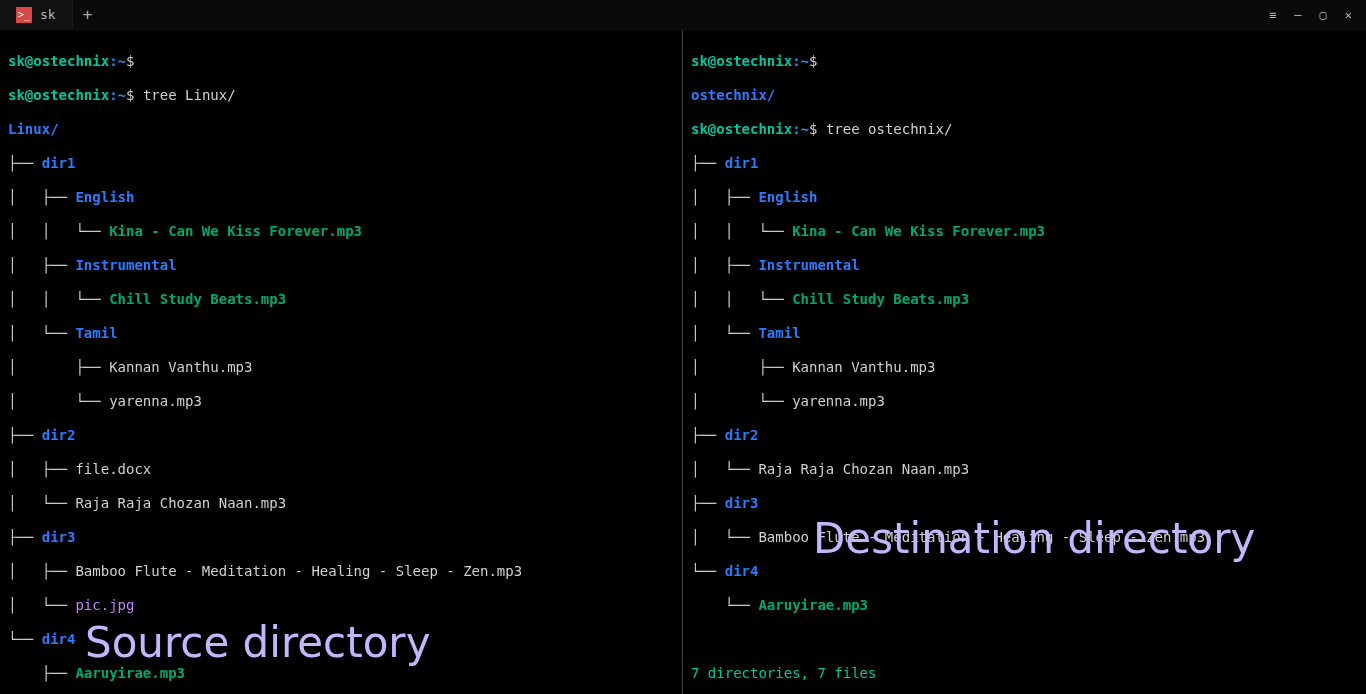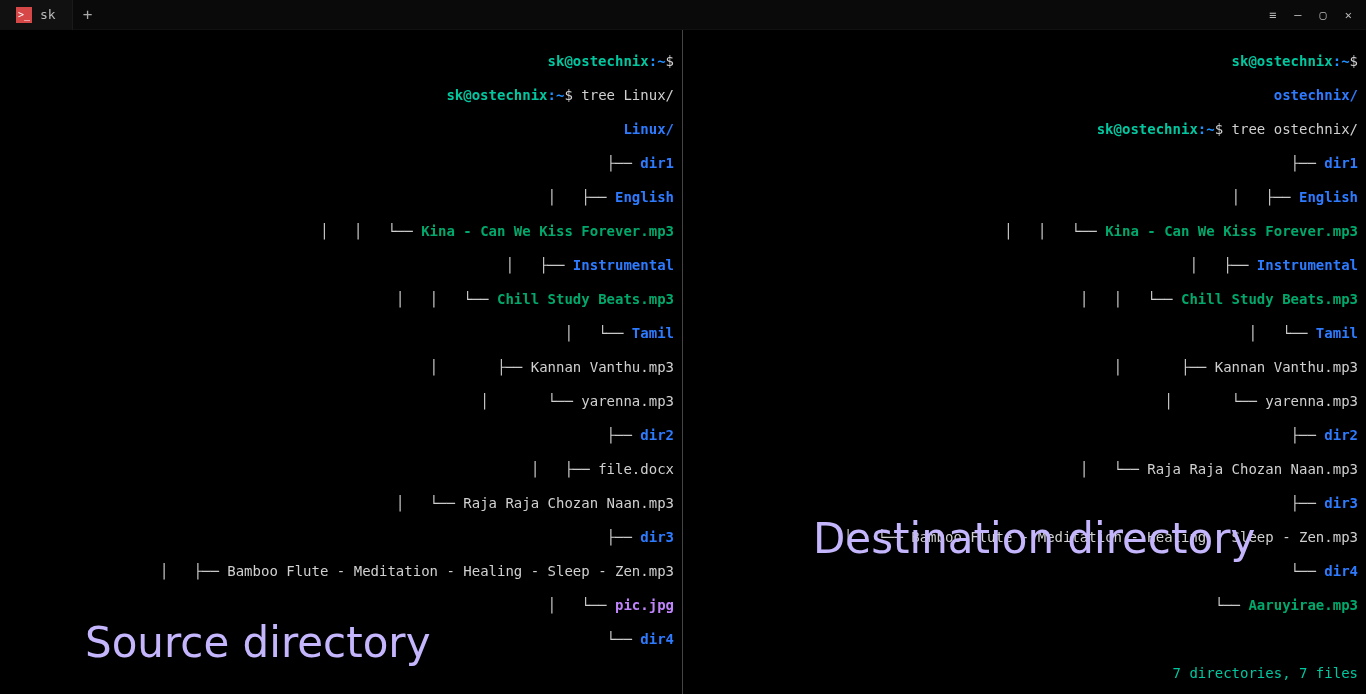--- a/index.html
+++ b/index.html
@@ -64,29 +64,29 @@
     height: 100%;
     padding: 6px 8px;
     white-space: pre;
     line-height: 17px;
     font-size: 14px;
     position: relative;
   }
   .pane-left  { width: 683px; border-right: 1px solid #444; }
   .pane-right { width: 683px; }
 
-  .ln { display: block; text-align: right; }
+  .ln { display: block; }
 
   
   .u  { color: #00c7a0; font-weight: bold; }   
   .c1 { color: #1e90ff; font-weight: bold; }   
   .w  { color: #d0d0d0; }                      
   .dir{ color: #2e7bff; font-weight: bold; }   
   .mp3{ color: #00a86b; font-weight: bold; }   
-  .img{ color: #c084fc; font-weight: bold; }   
+  .img{ color: #c084fc; font-weight: normal; }   
   .txt{ color: #d0d0d0; }
   .sum{ color: #00c7a0; margin-top: 32px; }
 
   .overlay-label {
     position: absolute;
     font-family: "DejaVu Sans", Arial, sans-serif;
     font-size: 42px;
     color: #c4b5fd;
     font-weight: 400;
   }
@@ -124,20 +124,21 @@
 <span class="ln"><span class="w">│   </span><span class="w">└── </span><span class="dir">Tamil</span></span>
 <span class="ln"><span class="w">│   </span><span class="w">    </span><span class="w">├── </span><span class="txt">Kannan Vanthu.mp3</span></span>
 <span class="ln"><span class="w">│   </span><span class="w">    </span><span class="w">└── </span><span class="txt">yarenna.mp3</span></span>
 <span class="ln"><span class="w">├── </span><span class="dir">dir2</span></span>
 <span class="ln"><span class="w">│   </span><span class="w">├── </span><span class="txt">file.docx</span></span>
 <span class="ln"><span class="w">│   </span><span class="w">└── </span><span class="txt">Raja Raja Chozan Naan.mp3</span></span>
 <span class="ln"><span class="w">├── </span><span class="dir">dir3</span></span>
 <span class="ln"><span class="w">│   </span><span class="w">├── </span><span class="txt">Bamboo Flute - Meditation - Healing - Sleep - Zen.mp3</span></span>
 <span class="ln"><span class="w">│   </span><span class="w">└── </span><span class="img">pic.jpg</span></span>
 <span class="ln"><span class="w">└── </span><span class="dir">dir4</span></span>
+<span class="ln"><span class="w">    </span><span class="w">├── </span><span class="mp3">Aaruyirae.mp3</span></span>
 
 
 
 
 
 
 
 
 
     <div class="overlay-label lbl-left">Source directory</div>

